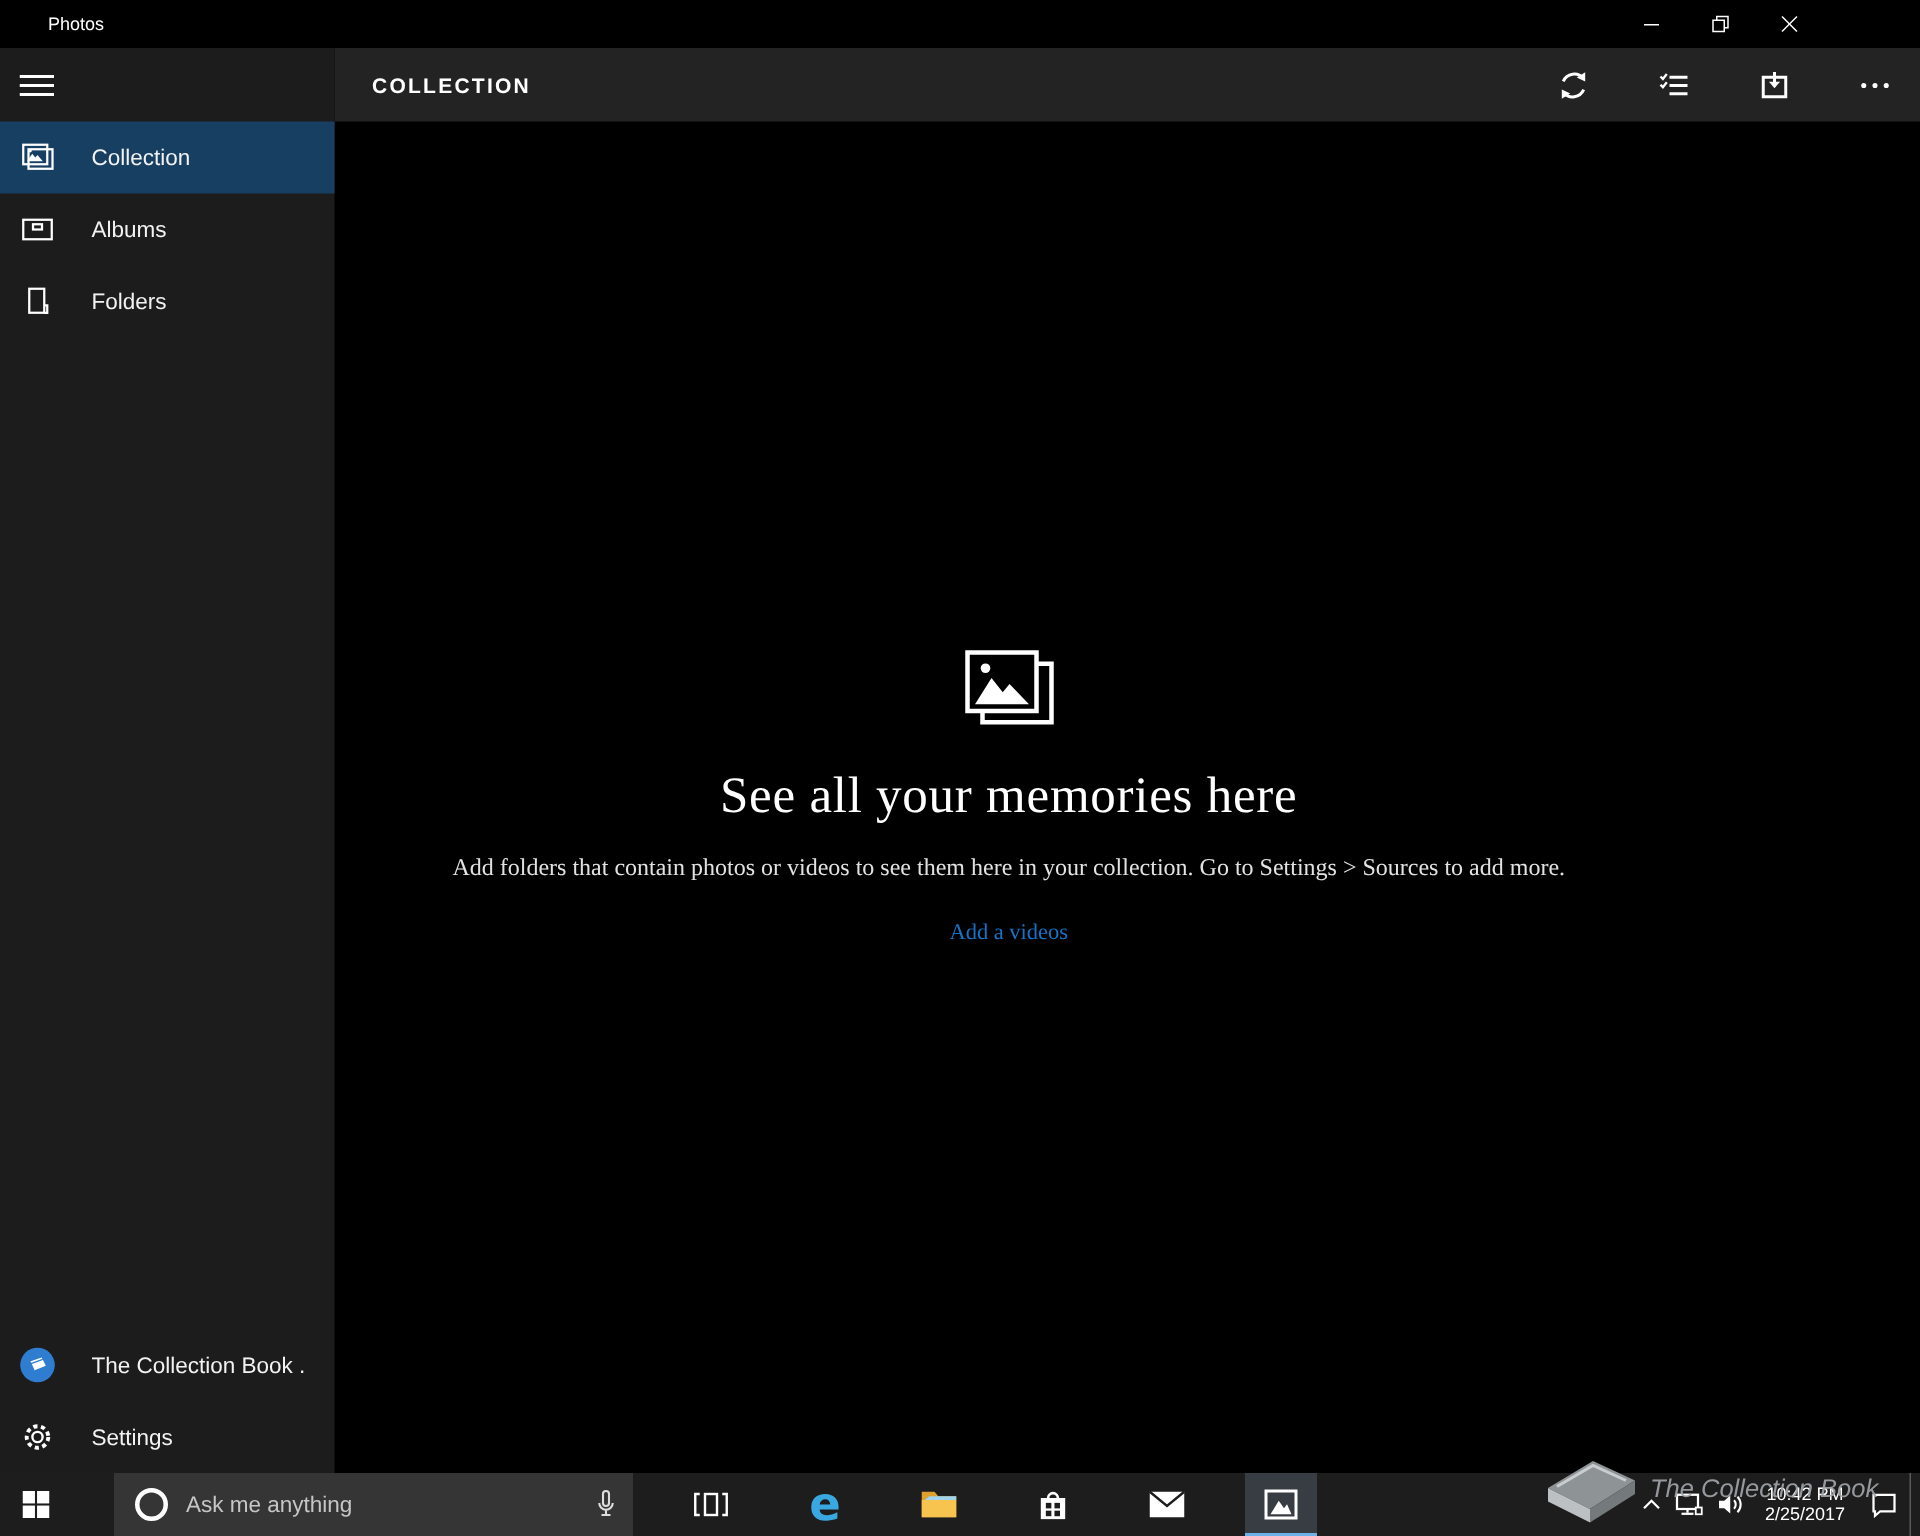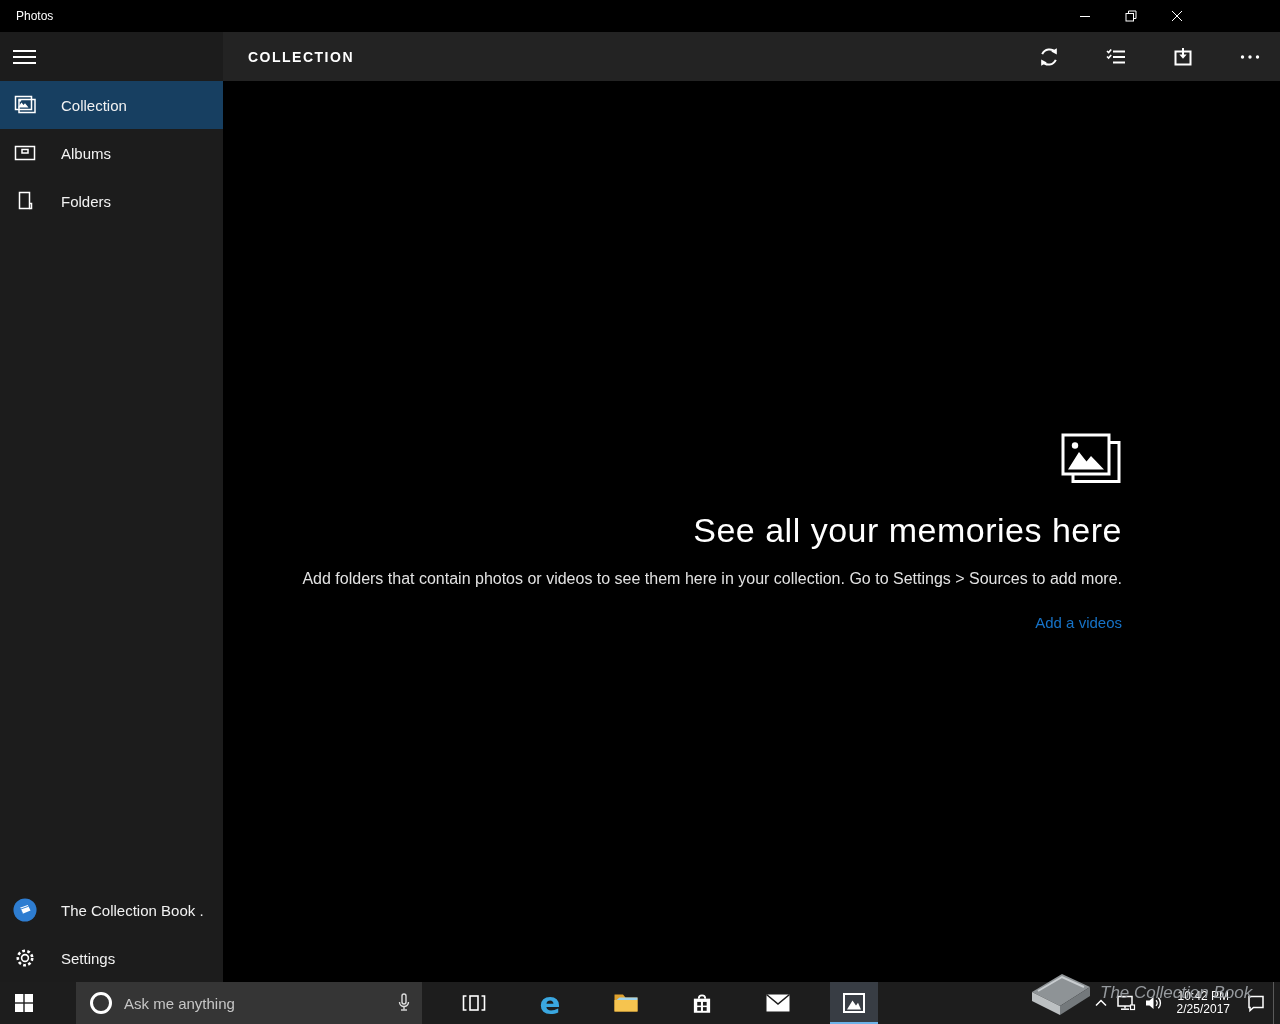--- a/index.html
+++ b/index.html
@@ -1,21 +1,21 @@
 <!DOCTYPE html>
 <html><head>
 <meta charset="utf-8">
 <style>
   * { margin:0; padding:0; box-sizing:border-box; }
   html,body { width:1280px; height:1024px; overflow:hidden; background:#000;
     font-family:"Liberation Sans","DejaVu Sans",sans-serif; }
   .app { position:relative; width:1280px; height:1024px; }
 
   
-  .titlebar { position:absolute; top:0; left:0; width:1200px; height:32px;
+  .titlebar { position:absolute; top:0; left:16px; width:1200px; height:32px;
     background:#000; display:flex; align-items:center; z-index:5; }
   .titlebar-title { color:#fff; font-size:12px; padding-left:16px; flex:1; }
   .win-btn { width:46px; height:32px; display:flex; align-items:center; justify-content:center; }
   .win-btn svg { display:block; }
 
   
   .sidebar { position:absolute; top:32px; left:0; width:223px; bottom:42px;
     background:#1c1c1c; display:flex; flex-direction:column; z-index:3; }
   .hamburger { height:49px; display:flex; align-items:center; padding-left:13px; cursor:pointer; }
   .nav-item { height:48px; display:flex; align-items:center; cursor:pointer; }
@@ -26,21 +26,21 @@
 
   
   .content-header { position:absolute; top:32px; left:223px; width:1057px; height:49px;
     background:#232323; display:flex; align-items:center; z-index:2; }
   .content-title { color:#fff; font-size:14px; font-weight:bold; letter-spacing:1.5px; margin-left:25px; flex:1; }
   .hdr-btn { width:48px; height:49px; display:flex; align-items:center; justify-content:center; cursor:pointer; }
   .hdr-gap { width:19px; }
 
   
   .main { position:absolute; top:81px; left:223px; width:899px; height:901px;
-    background:#000; display:flex; flex-direction:column; align-items:flex-end; justify-content:center; z-index:1; }
+    background:#000; display:flex; flex-direction:column; align-items:center; justify-content:center; z-index:1;font-family:Liberation Serif, serif; }
   .empty-icon { margin-bottom:22px; }
   .empty-title { color:#fff; font-size:34px; font-weight:300; letter-spacing:.5px; margin-bottom:20px; }
   .empty-desc { color:#e2e2e2; font-size:16px; margin-bottom:26px; }
   .empty-link { color:#1673c8; font-size:15px; cursor:pointer; }
 
   
   .taskbar { position:absolute; bottom:0; left:0; width:1280px; height:42px;
     background:#1d1d1d; display:flex; align-items:stretch; z-index:10;gap:28px; }
   .tb-start { width:48px; display:flex; align-items:center; justify-content:center; cursor:pointer; }
   .tb-search { width:346px; background:#353535; display:flex; align-items:center; position:relative; }

